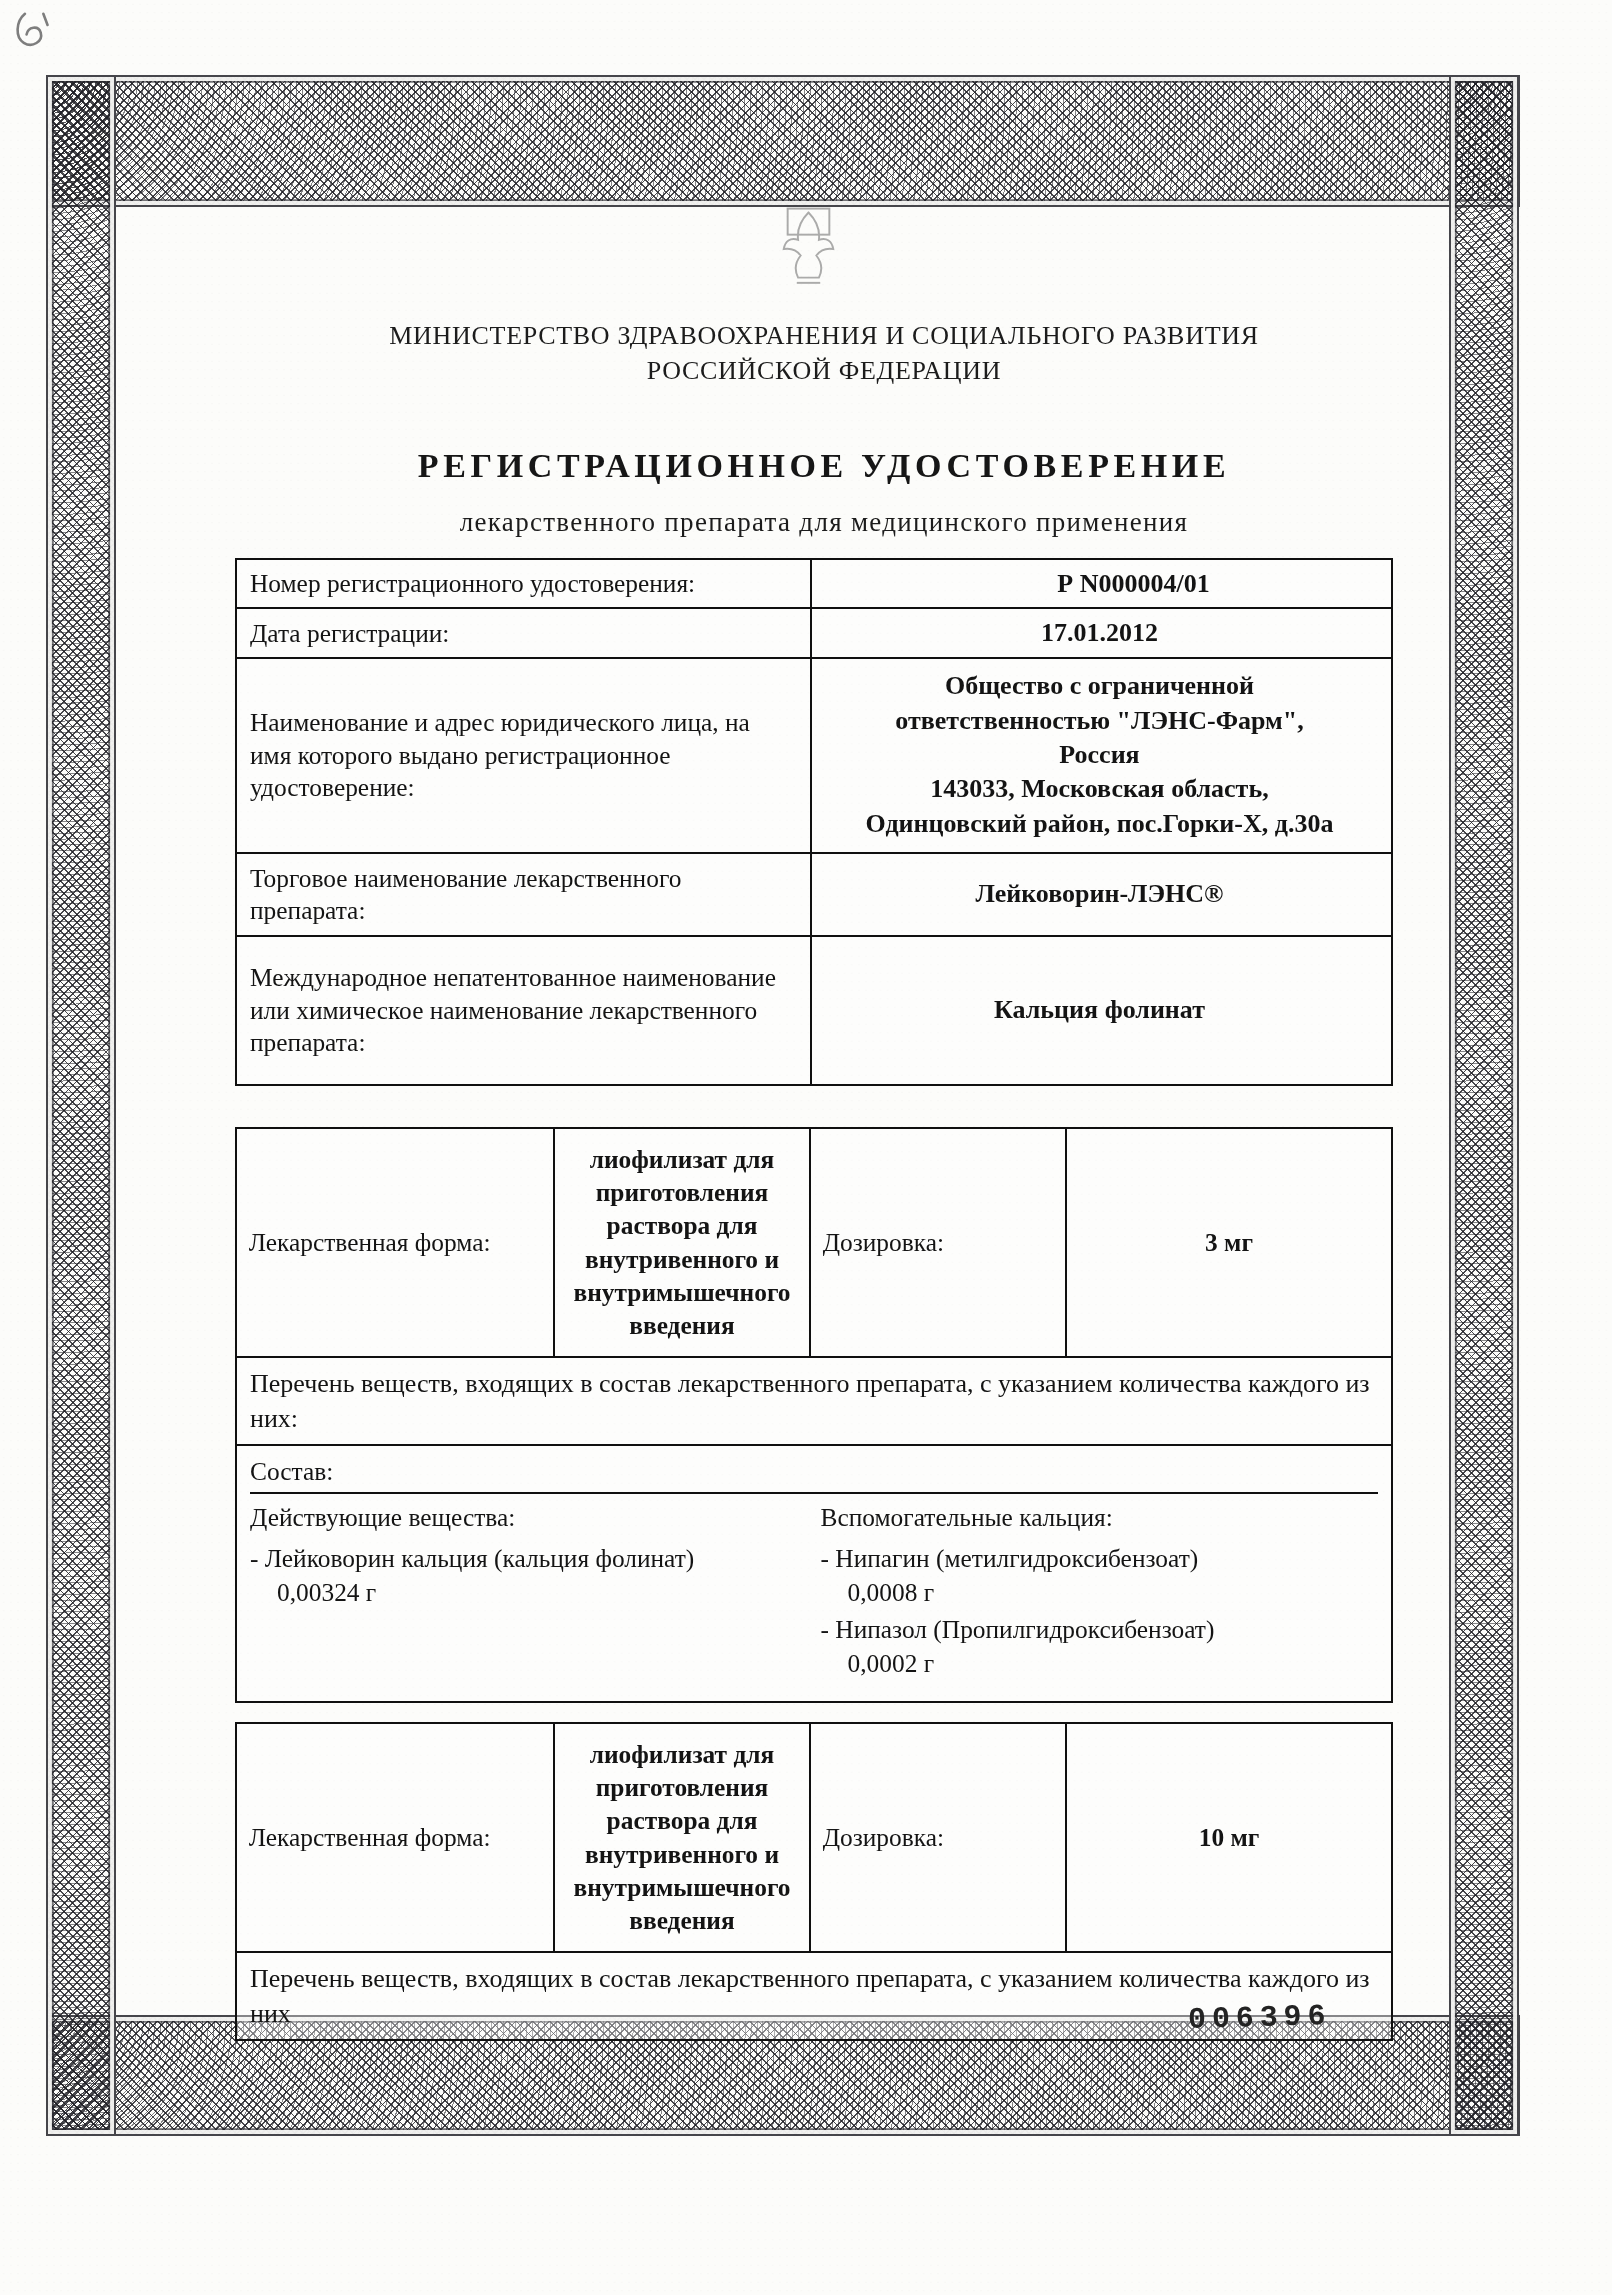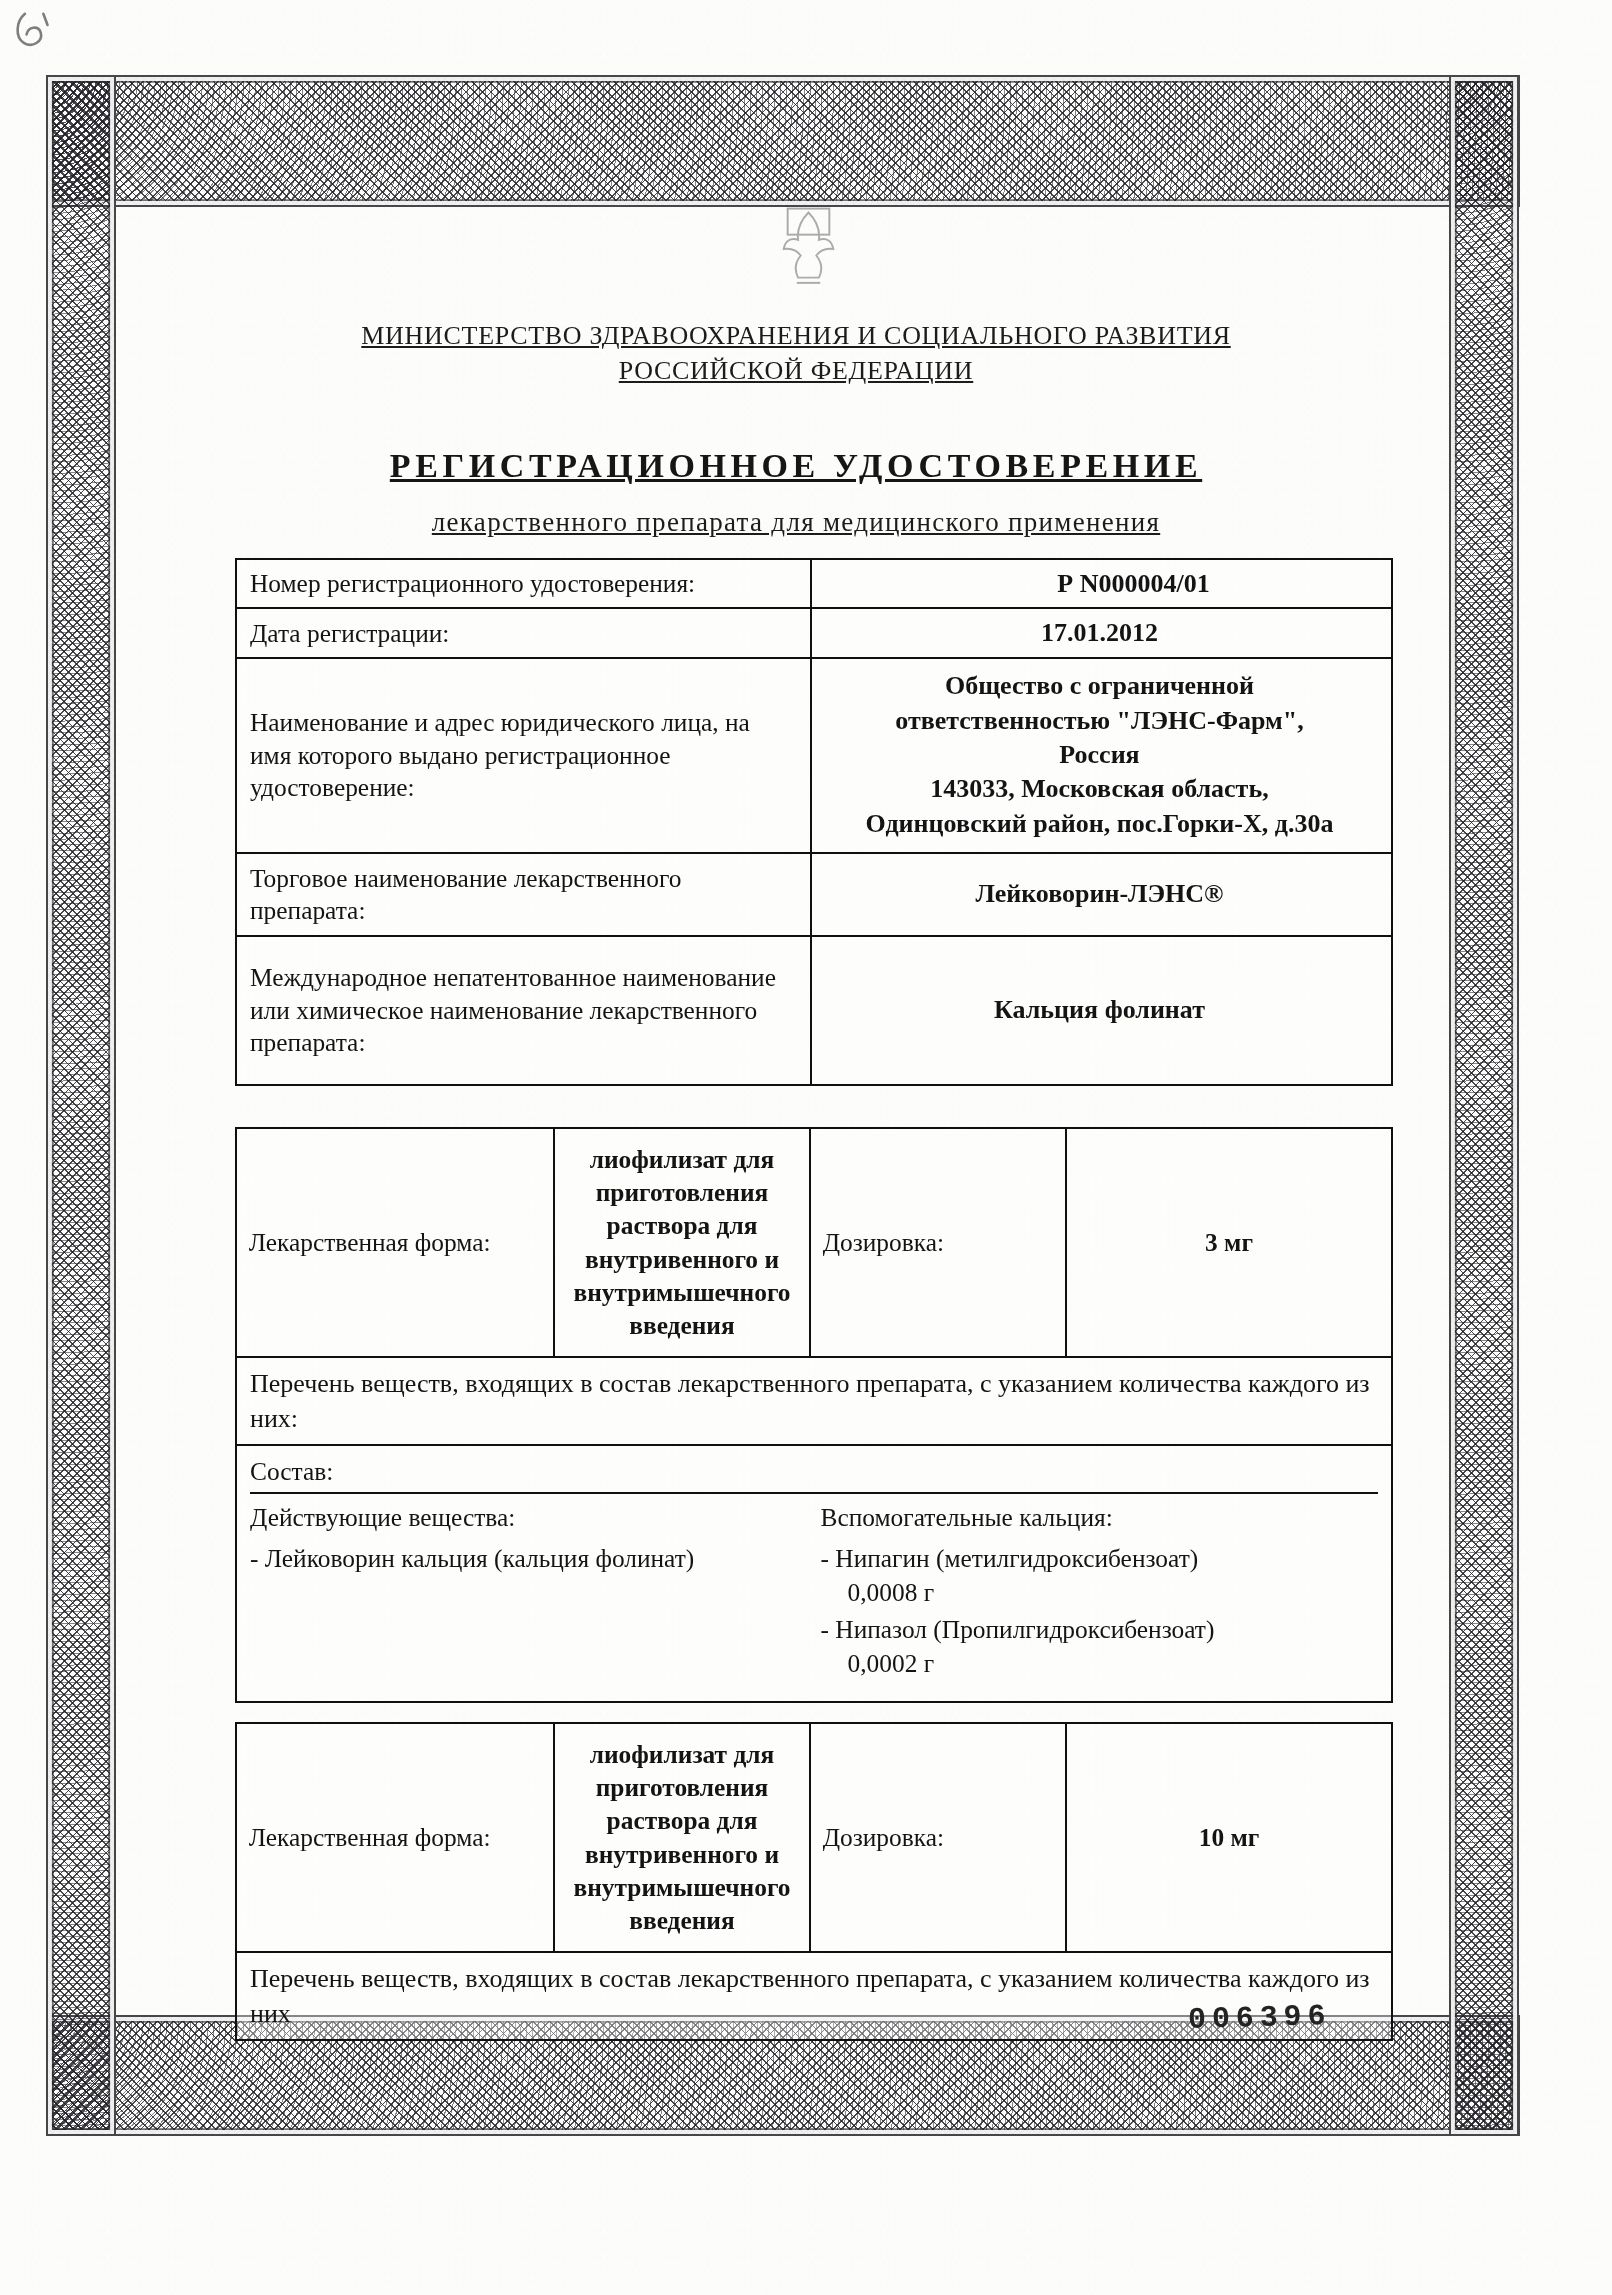--- a/index.html
+++ b/index.html
@@ -24,21 +24,21 @@
       inset 0 0 0 2px rgba(40,40,46,.85),
       inset 0 0 0 5.9px rgba(252,252,250,.92),
       inset 0 0 0 7.8px rgba(40,40,46,.65);
   }
   .band-top{left:46px;top:75px;width:1474px;height:132px;}
   .band-bottom{left:46px;top:2015px;width:1474px;height:121px;}
   .band-left{left:46px;top:75px;width:70px;height:2061px;}
   .band-right{left:1449px;top:75px;width:70px;height:2061px;}
 
   
-  .hdr{position:absolute;left:219px;width:1154px;text-align:center;text-decoration:underline;}
+  .hdr{position:absolute;left:247px;width:1154px;text-align:center;}
   .ministry{top:321px;font-size:26px;letter-spacing:0.7px;color:#1c1c1c;}
   .ministry2{top:356px;font-size:26px;letter-spacing:0.7px;color:#1c1c1c;}
   .cert-title{top:447px;font-size:34px;font-weight:bold;letter-spacing:4.6px;color:#161616;}
   .cert-sub{top:507px;font-size:27px;letter-spacing:1.3px;color:#1c1c1c;}
 
   .emblem{position:absolute;left:768px;top:206px;width:81px;height:99px;opacity:.55;}
   .scribble{position:absolute;left:7.8px;top:6.5px;width:59px;height:52px;opacity:.7;transform:rotate(-8deg);}
 
   
   .regtable{position:absolute;left:235px;top:558px;width:1154px;border:2.6px solid #101010;background:rgba(255,255,255,.35);}
@@ -136,20 +136,21 @@
       <div class="ft ft-value">3 мг</div>
     </div>
     <div class="noterow">Перечень веществ, входящих в состав лекарственного препарата, с указанием количества каждого из них:</div>
     <div class="comprow">
       <div class="comp-title">Состав:</div>
       <div class="comp-cols">
         <div>
           <div class="col-h">Действующие вещества:</div>
           <div class="s-item">
             <span class="s-name">- Лейковорин кальция (кальция фолинат)</span>
+            <span class="s-amount">0,00324 г</span>
           </div>
         </div>
         <div>
           <div class="col-h">Вспомогательные кальция:</div>
           <div class="s-item">
             <span class="s-name">- Нипагин (метилгидроксибензоат)</span>
             <span class="s-amount">0,0008 г</span>
           </div>
           <div class="s-item">
             <span class="s-name">- Нипазол (Пропилгидроксибензоат)</span>

